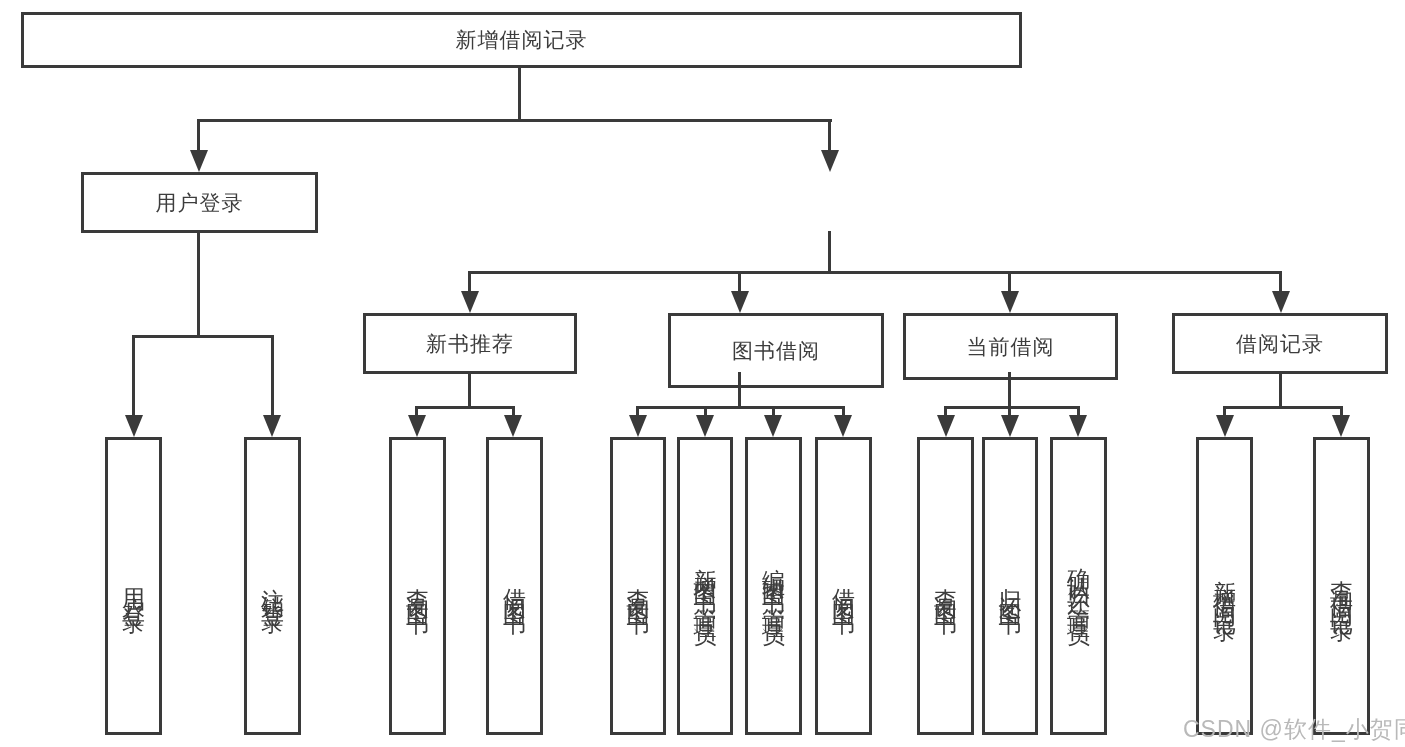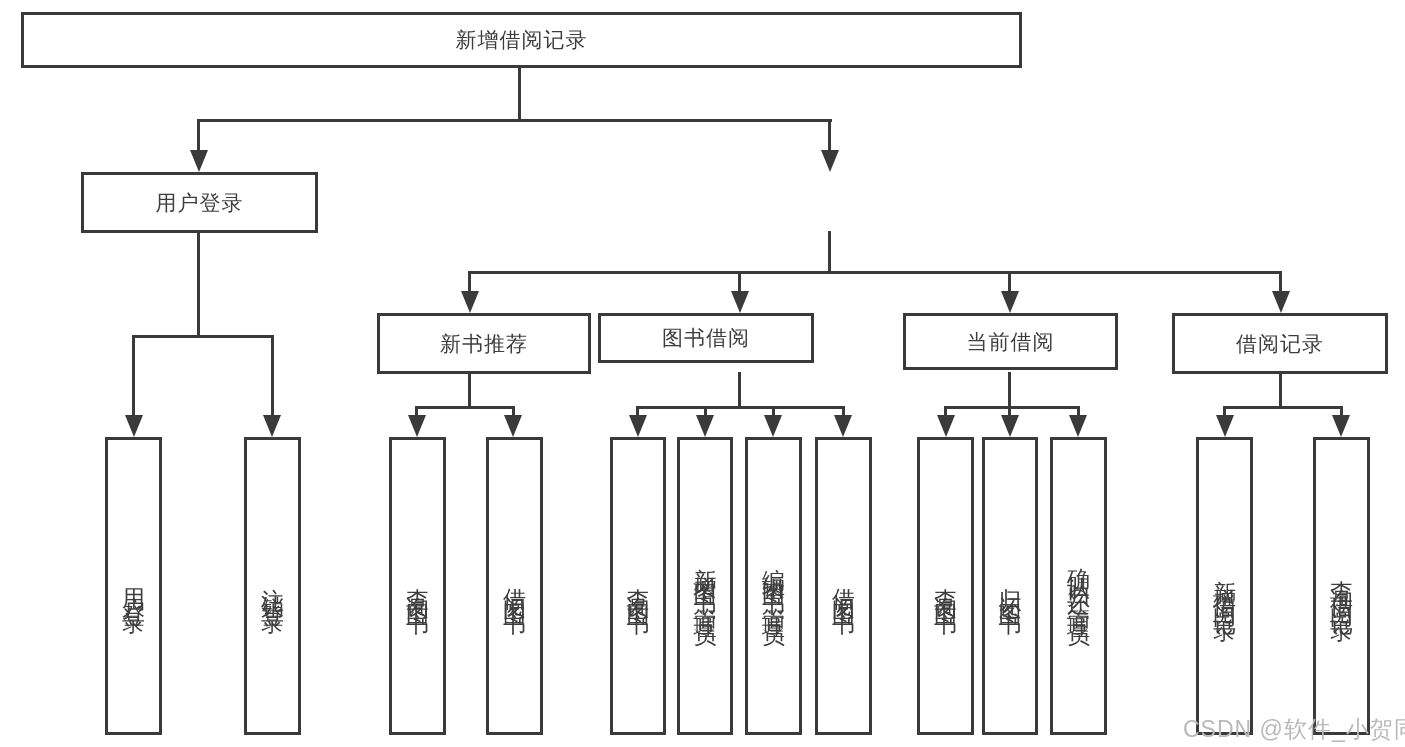--- a/index.html
+++ b/index.html
@@ -31,25 +31,25 @@
 </head>
 <body>
 
 <div class="canvas">
 
   <div class="node h-node" style="left:21px;top:12px;width:1001px;height:56px;">新增借阅记录</div>
 
   <div class="node h-node" style="left:81px;top:172px;width:237px;height:61px;">用户登录</div>
 
 
-  <div class="node h-node" style="left:377px;top:313px;width:214px;height:61px;">新书推荐</div>
+  <div class="node h-node" style="left:363px;top:313px;width:214px;height:61px;">新书推荐</div>
 
-  <div class="node h-node" style="left:598px;top:313px;width:216px;height:50px;">图书借阅</div>
+  <div class="node h-node" style="left:668px;top:313px;width:216px;height:75px;">图书借阅</div>
 
-  <div class="node h-node" style="left:903px;top:313px;width:215px;height:57px;">当前借阅</div>
+  <div class="node h-node" style="left:903px;top:313px;width:215px;height:67px;">当前借阅</div>
 
   <div class="node h-node" style="left:1172px;top:313px;width:216px;height:61px;">借阅记录</div>
 
   <div class="node v-node" style="left:105px;top:437px;width:57px;height:298px;">用户登录</div>
 
   <div class="node v-node" style="left:244px;top:437px;width:57px;height:298px;">注销登录</div>
 
   <div class="node v-node" style="left:389px;top:437px;width:57px;height:298px;">查询图书</div>
 
   <div class="node v-node" style="left:486px;top:437px;width:57px;height:298px;">借阅图书</div>

